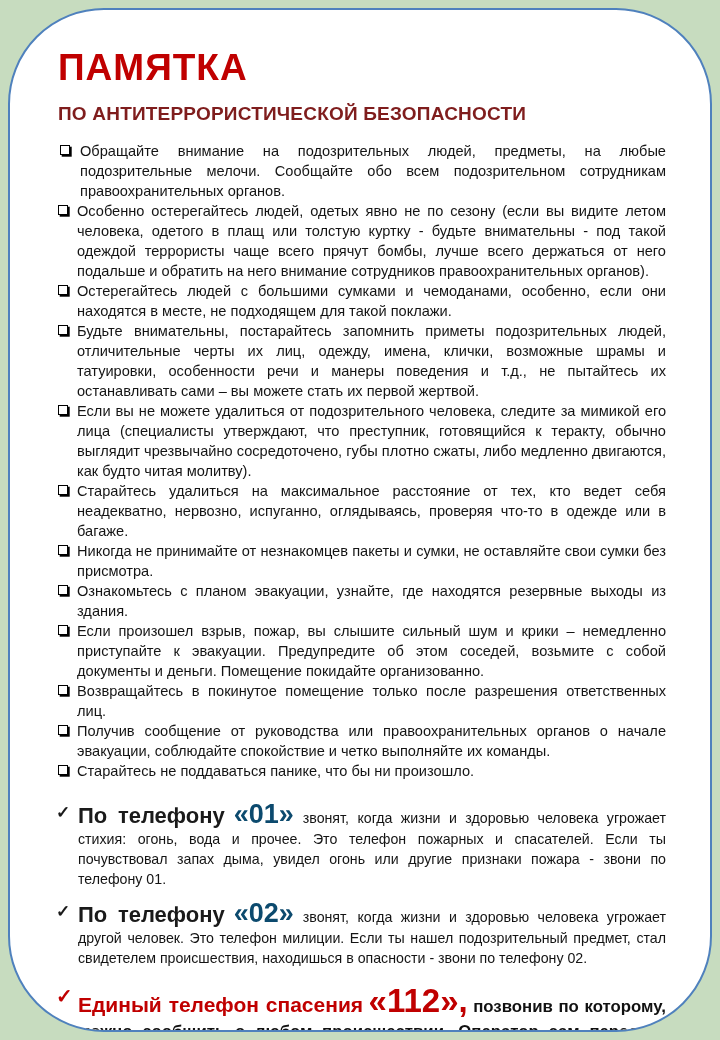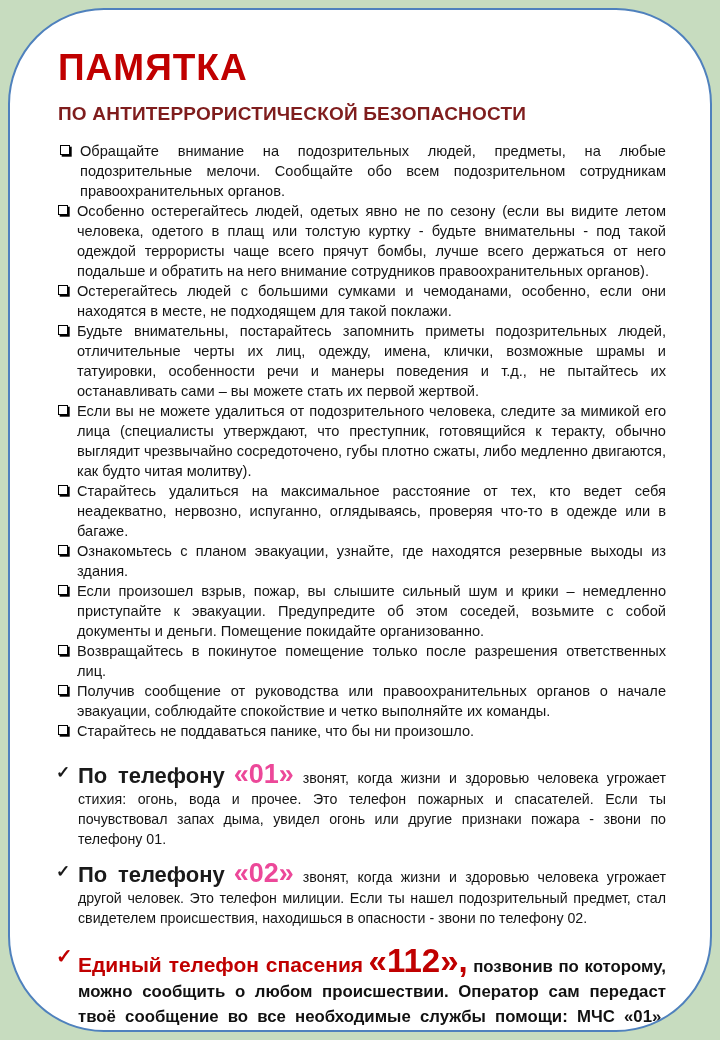--- a/index.html
+++ b/index.html
@@ -77,21 +77,21 @@
   }
   .phone .lead{
     font-weight:bold;
     font-size:22px;
     color:#1a1a1a;
   }
   .phone .num{
     font-weight:bold;
     font-size:27px;
     line-height:1;
-    color:#ec4899;
+    color:#0c4a6e;
   }
   .phone .ptext{
     font-size:14.2px;
     line-height:20px;
   }
   .phone.rescue{ margin-top:16px; }
   .phone.rescue .tick{ color:#c00000; font-size:20px; top:0; }
   .phone.rescue .lead{ color:#c00000; font-size:21px; }
   .phone.rescue .num{ color:#c00000; font-size:33px; }
   .phone.rescue .ptext{
@@ -109,20 +109,21 @@
   <h1 class="title">ПАМЯТКА</h1>
   <h2 class="subtitle">ПО АНТИТЕРРОРИСТИЧЕСКОЙ БЕЗОПАСНОСТИ</h2>
 
   <ul class="checklist">
     <li class="check-item first"><span class="cbox"></span><span>Обращайте внимание на подозрительных людей, предметы, на любые подозрительные мелочи. Сообщайте обо всем подозрительном сотрудникам правоохранительных органов.</span></li>
     <li class="check-item"><span class="cbox"></span><span>Особенно остерегайтесь людей, одетых явно не по сезону (если вы видите летом человека, одетого в плащ или толстую куртку - будьте внимательны - под такой одеждой террористы чаще всего прячут бомбы, лучше всего держаться от него подальше и обратить на него внимание сотрудников правоохранительных органов).</span></li>
     <li class="check-item"><span class="cbox"></span><span>Остерегайтесь людей с большими сумками и чемоданами, особенно, если они находятся в месте, не подходящем для такой поклажи.</span></li>
     <li class="check-item"><span class="cbox"></span><span>Будьте внимательны, постарайтесь запомнить приметы подозрительных людей, отличительные черты их лиц, одежду, имена, клички, возможные шрамы и татуировки, особенности речи и манеры поведения и т.д., не пытайтесь их останавливать сами – вы можете стать их первой жертвой.</span></li>
     <li class="check-item"><span class="cbox"></span><span>Если вы не можете удалиться от подозрительного человека, следите за мимикой его лица (специалисты утверждают, что преступник, готовящийся к теракту, обычно выглядит чрезвычайно сосредоточено, губы плотно сжаты, либо медленно двигаются, как будто читая молитву).</span></li>
     <li class="check-item"><span class="cbox"></span><span>Старайтесь удалиться на максимальное расстояние от тех, кто ведет себя неадекватно, нервозно, испуганно, оглядываясь, проверяя что-то в одежде или в багаже.</span></li>
+    <li class="check-item"><span class="cbox"></span><span>Никогда не принимайте от незнакомцев пакеты и сумки, не оставляйте свои сумки без присмотра.</span></li>
     <li class="check-item"><span class="cbox"></span><span>Ознакомьтесь с планом эвакуации, узнайте, где находятся резервные выходы из здания.</span></li>
     <li class="check-item"><span class="cbox"></span><span>Если произошел взрыв, пожар, вы слышите сильный шум и крики – немедленно приступайте к эвакуации. Предупредите об этом соседей, возьмите с собой документы и деньги. Помещение покидайте организованно.</span></li>
     <li class="check-item"><span class="cbox"></span><span>Возвращайтесь в покинутое помещение только после разрешения ответственных лиц.</span></li>
     <li class="check-item"><span class="cbox"></span><span>Получив сообщение от руководства или правоохранительных органов о начале эвакуации, соблюдайте спокойствие и четко выполняйте их команды.</span></li>
     <li class="check-item"><span class="cbox"></span><span>Старайтесь не поддаваться панике, что бы ни произошло.</span></li>
   </ul>
 
   <div class="phones">
 
     <p class="phone"><span class="tick">✓</span><span class="lead">По телефону</span> <span class="num">«01»</span> <span class="ptext">звонят, когда жизни и здоровью человека угрожает стихия: огонь, вода и прочее. Это телефон пожарных и спасателей. Если ты почувствовал запах дыма, увидел огонь или другие признаки пожара - звони по телефону 01.</span></p>

